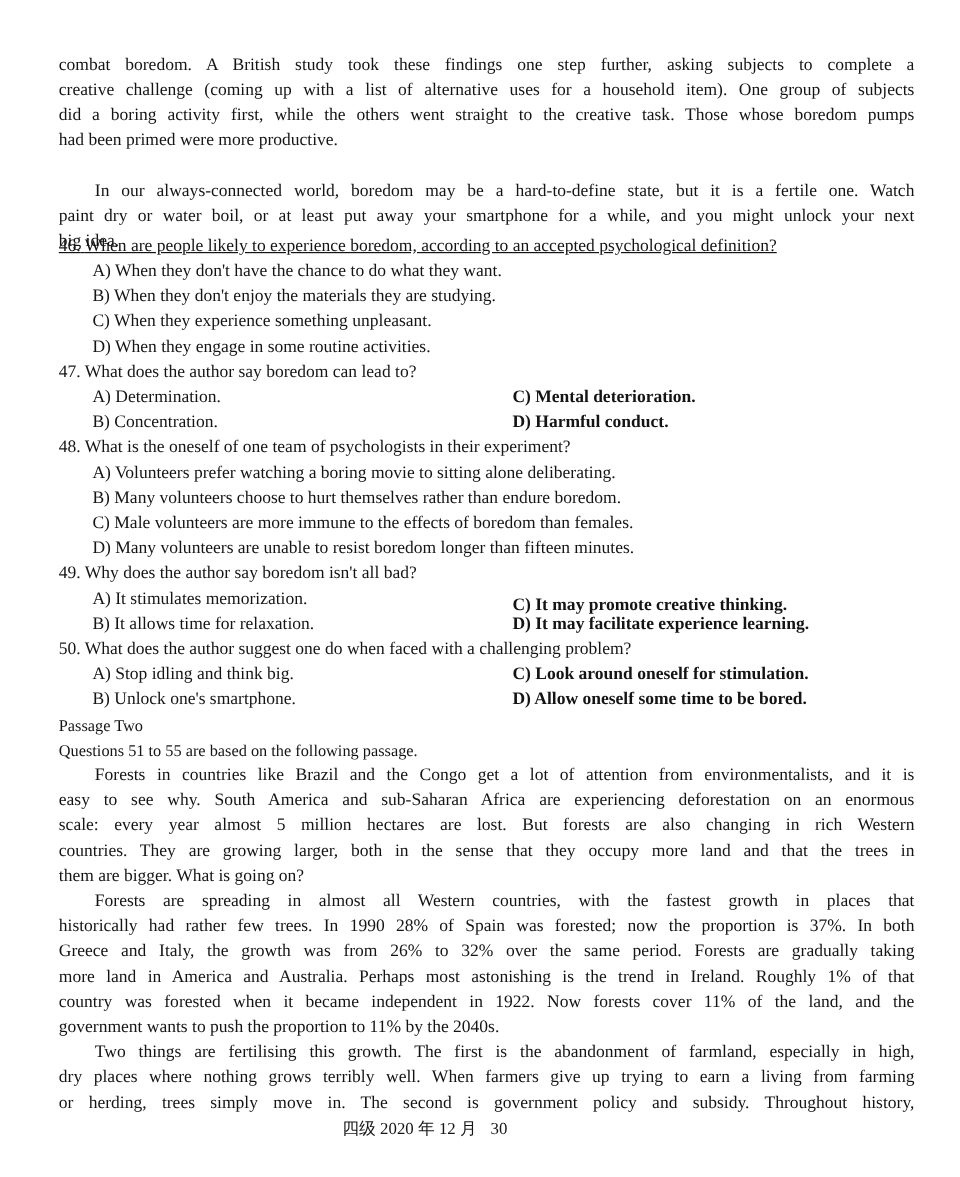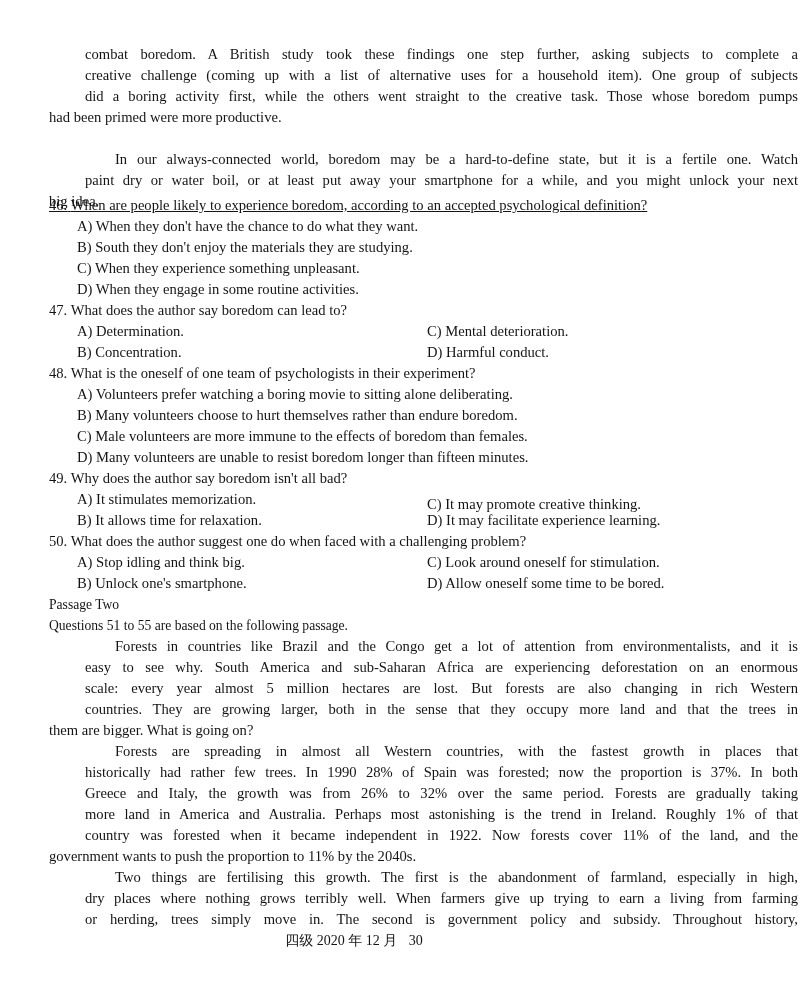--- a/index.html
+++ b/index.html
@@ -4,25 +4,25 @@
 <style>
   html, body { margin: 0; padding: 0; background: #ffffff; }
   body {
     width: 800px; height: 981px; overflow: hidden; position: relative;
     font-family: "Liberation Serif", "DejaVu Serif", serif;
     color: #141414;
     font-size: 14.6px;
   }
   .page { position: absolute; left: 49px; top: 44px; width: 713px; }
   .line { position: absolute; left: 0; white-space: nowrap; height: 21px; line-height: 21px; }
-  .just { width: 713px; text-align: justify; text-align-last: justify; margin-left: 36px; }
+  .just { width: 713px; text-align: justify; text-align-last: justify; }
   .indent { padding-left: 30px; box-sizing: border-box; }
   .q { left: 0; }
   .opt { left: 28px; font-family: Liberation Serif, serif; }
-  .opt2 { left: 378px; }
+  .opt2 { left: 378px; font-weight: bold; }
   .bold { font-weight: normal; font-size: 13.6px; }
   .footer { position: absolute; top: 932px; left: 0; width: 708px; text-align: center; font-size: 14px; white-space: nowrap; }
   .footer span { margin: 0 4px; }
 </style>
 </head>
 <body>
 
 <div class="page">
 
   <div class="line just" style="top:0px">combat boredom.  A British study took these findings one step further, asking subjects to complete a</div>
@@ -32,21 +32,21 @@
 
   <div class="line just indent" style="top:105px">In our always-connected world, boredom may be a hard-to-define state, but it is a fertile one.  Watch</div>
   <div class="line just" style="top:126px">paint dry or water boil, or at least put away your smartphone for a while, and you might unlock your next</div>
   <div class="line" style="top:147px">big idea.</div>
 
   <div class="line q" style="top:152px; top:151px;text-decoration:underline;">
     <span>46.</span>
     <span>When are people likely to experience boredom, according to an accepted psychological definition?</span>
   </div>
   <div class="line opt" style="top:172px">A) When they don't have the chance to do what they want.</div>
-  <div class="line opt" style="top:193px">B) South they don't enjoy the materials they are studying.</div>
+  <div class="line opt" style="top:193px">B) When they don't enjoy the materials they are studying.</div>
   <div class="line opt" style="top:214px">C) When they experience something unpleasant.</div>
   <div class="line opt" style="top:235px">D) When they engage in some routine activities.</div>
 
   <div class="line q" style="top:256px">
     <span>47.</span>
     <span>What does the author say boredom can lead to?</span>
   </div>
   <div class="line opt" style="top:277px">A) Determination.</div>
   <div class="line opt2" style="top:277px">C) Mental deterioration.</div>
   <div class="line opt" style="top:298px">B) Concentration.</div>

